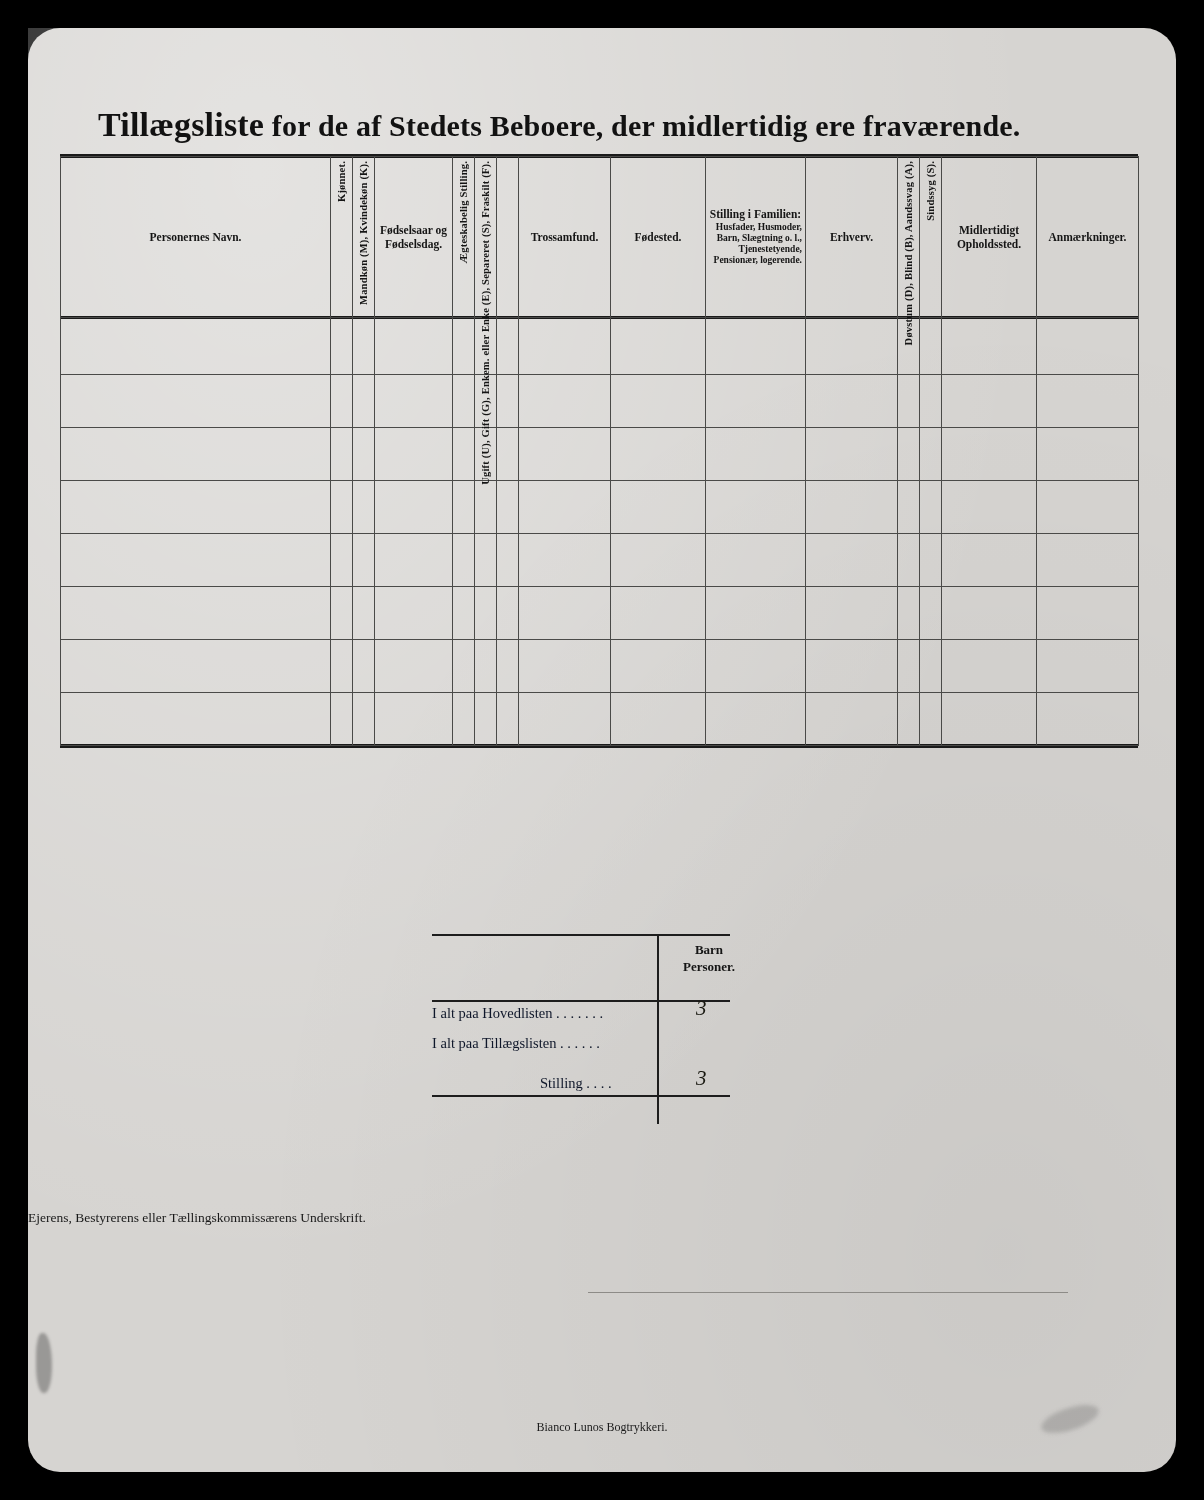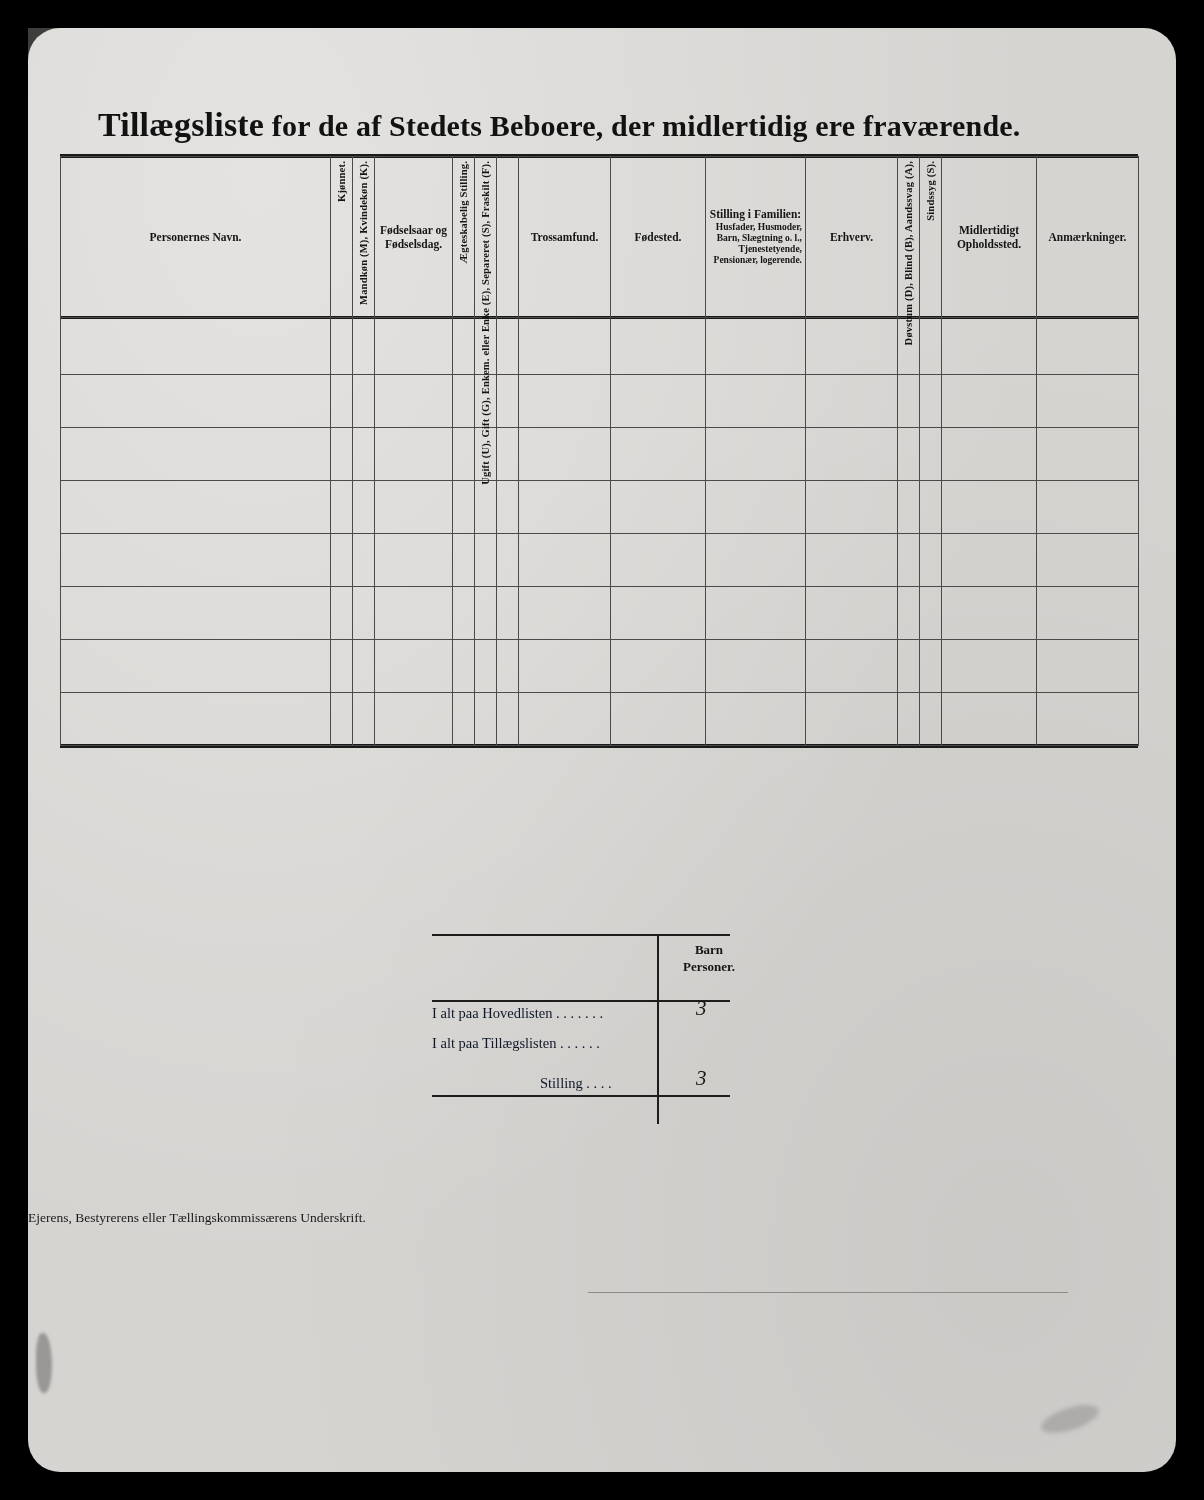--- a/index.html
+++ b/index.html
@@ -498,16 +498,17 @@
   <div class="sum-val v1">3</div>
 
   <div class="sum-row-label r2">I alt paa Tillægslisten . . . . . .</div>
 
   <div class="sum-row-label r3">Stilling . . . .</div>
   <div class="sum-val v3">3</div>
 
   <div class="sign-caption">Ejerens, Bestyrerens eller Tællingskommissærens Underskrift.</div>
   <div class="sign-rule"></div>
 
+  <div class="printer">Bianco Lunos Bogtrykkeri.</div>
 
   <div class="smudge-a"></div>
   <div class="smudge-b"></div>
 </div>
 
 </body></html>

